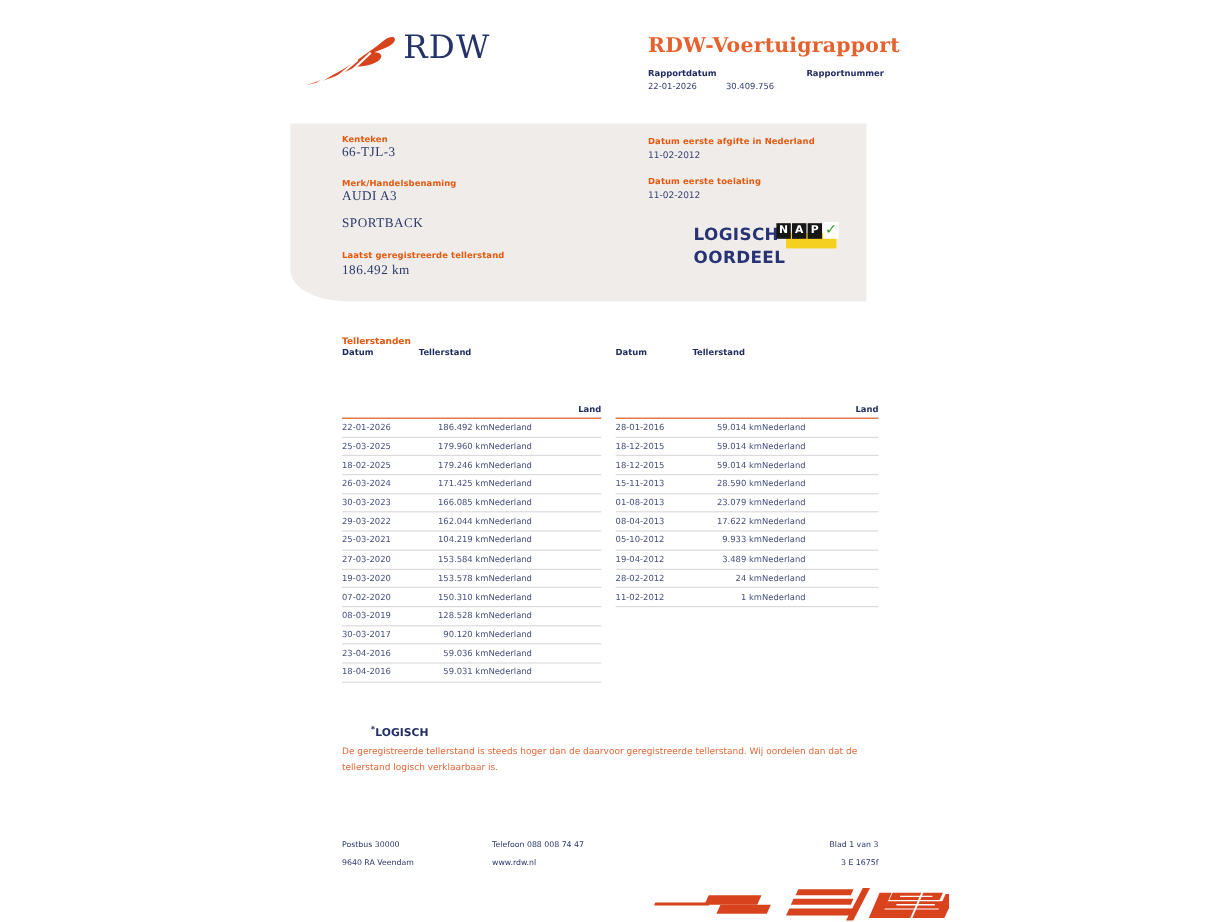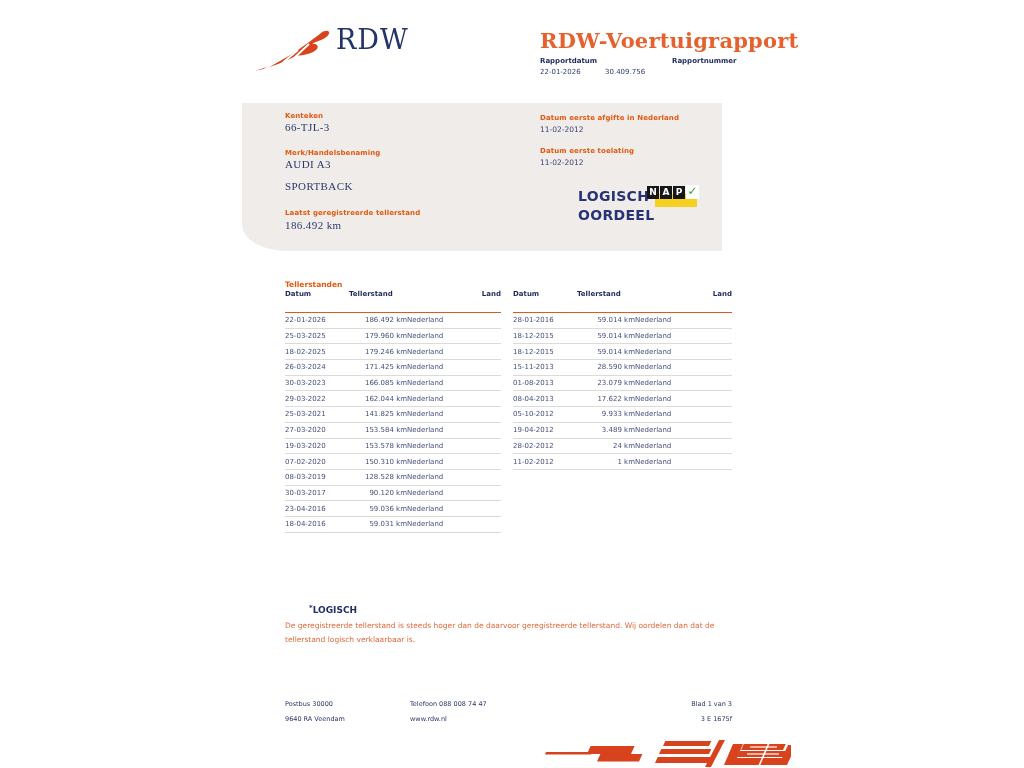--- a/index.html
+++ b/index.html
@@ -4,21 +4,21 @@
 <style>
   html,body{margin:0;padding:0;background:#fff;}
   body{width:1024px;height:768px;position:relative;overflow:hidden;
        font-family:"DejaVu Sans",sans-serif;-webkit-font-smoothing:antialiased;}
   .abs{position:absolute;}
 
   
   .logo-text{left:336px;top:24px;font-family:"DejaVu Serif",serif;font-size:27px;
              color:#253468;letter-spacing:1px;}
   .doc-title{left:540px;top:28px;font-family:"DejaVu Serif",serif;font-weight:bold;
-             font-size:21px;color:#e5622e;letter-spacing:.2px;}
+             font-size:17px;color:#e5622e;letter-spacing:.2px;}
   .meta-label{font-size:7px;font-weight:bold;color:#222d66;}
   .meta-value{font-size:7px;color:#323d6e;}
 
   
   .vbox{left:242px;top:103px;width:480px;height:148px;background:#efecea;
         border-bottom-left-radius:46px 26px;}
   .olabel{font-size:7px;font-weight:bold;color:#e2590f;letter-spacing:.1px;}
   .serif-val{font-family:Liberation Serif, serif;font-size:11px;color:#2c3a6b;letter-spacing:.4px;}
   .sans-val{font-size:7.5px;color:#3a4573;}
   .oordeel{font-size:14px;font-weight:bold;color:#283375;letter-spacing:.3px;margin-left:38px;}
@@ -30,22 +30,22 @@
           font-size:9px;font-weight:bold;text-align:center;line-height:13px;}
   .nap-check{position:absolute;left:39px;top:1px;width:13px;height:14px;background:#fff;
              color:#35a22d;font-size:12px;font-weight:bold;text-align:center;line-height:13px;}
 
   
   .section-title{left:285px;top:280px;font-size:7.5px;font-weight:bold;color:#e2590f;}
   .dtable{position:absolute;top:290px;}
   #table-left{left:285px;width:216px;}
   #table-right{left:513px;width:219px;}
   .thead{display:grid;grid-template-columns:64px 58px 1fr;font-size:7px;font-weight:bold;
-         color:#1f2b5e;padding-bottom:14px;border-bottom:1.5px solid #e2571f;}
-  .thead .h-land{text-align:right;}
+         color:#1f2b5e;padding-bottom:3px;border-bottom:1.5px solid #e2571f;}
+  .thead .h-land{text-align:right;margin-top:47px;}
   .trow{display:grid;grid-template-columns:64px 58px 1fr;height:14.7px;align-items:center;
         font-size:7px;color:#454f7d;border-bottom:1px solid #dbdbdb;}
   .c-tellerstand{text-align:right;}
   .c-land{text-align:left;}
 
   
   .fn-title{left:285px;top:604px;font-size:9px;font-weight:bold;color:#232f63;margin-left:24px;}
   .fn-ast{font-size:7px;vertical-align:3px;}
   .fn-text{left:285px;top:619px;width:448px;font-size:7.5px;line-height:13.5px;color:#e0693a;}
 
@@ -137,21 +137,21 @@
           <span class="cell c-tellerstand">166.085 km</span>
           <span class="cell c-land">Nederland</span>
         </div>
         <div class="trow">
           <span class="cell c-datum">29-03-2022</span>
           <span class="cell c-tellerstand">162.044 km</span>
           <span class="cell c-land">Nederland</span>
         </div>
         <div class="trow">
           <span class="cell c-datum">25-03-2021</span>
-          <span class="cell c-tellerstand">141.825 km</span>
+          <span class="cell c-tellerstand">104.219 km</span>
           <span class="cell c-land">Nederland</span>
         </div>
         <div class="trow">
           <span class="cell c-datum">27-03-2020</span>
           <span class="cell c-tellerstand">153.584 km</span>
           <span class="cell c-land">Nederland</span>
         </div>
         <div class="trow">
           <span class="cell c-datum">19-03-2020</span>
           <span class="cell c-tellerstand">153.578 km</span>

